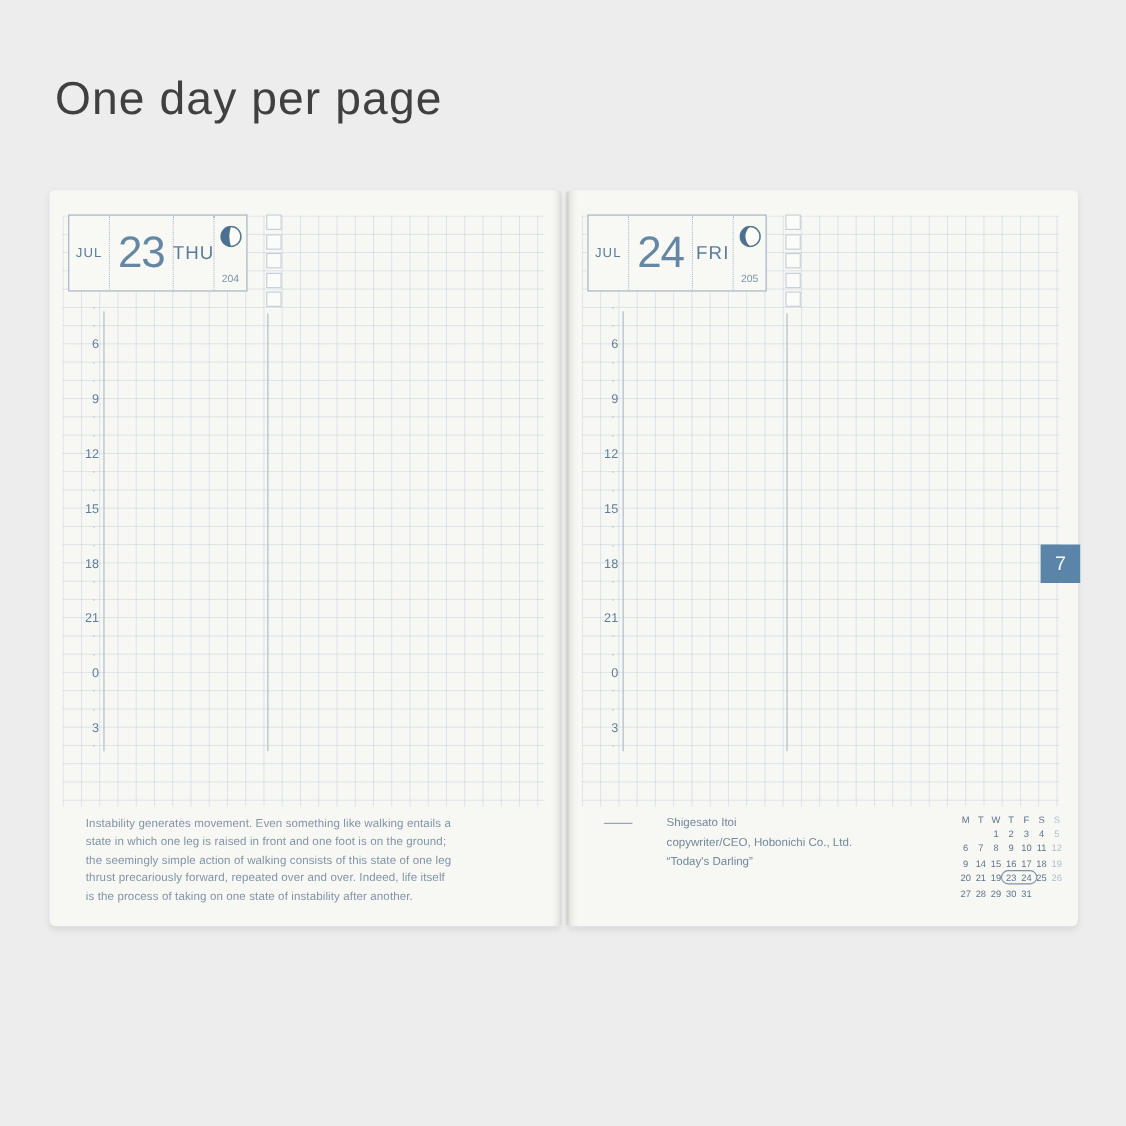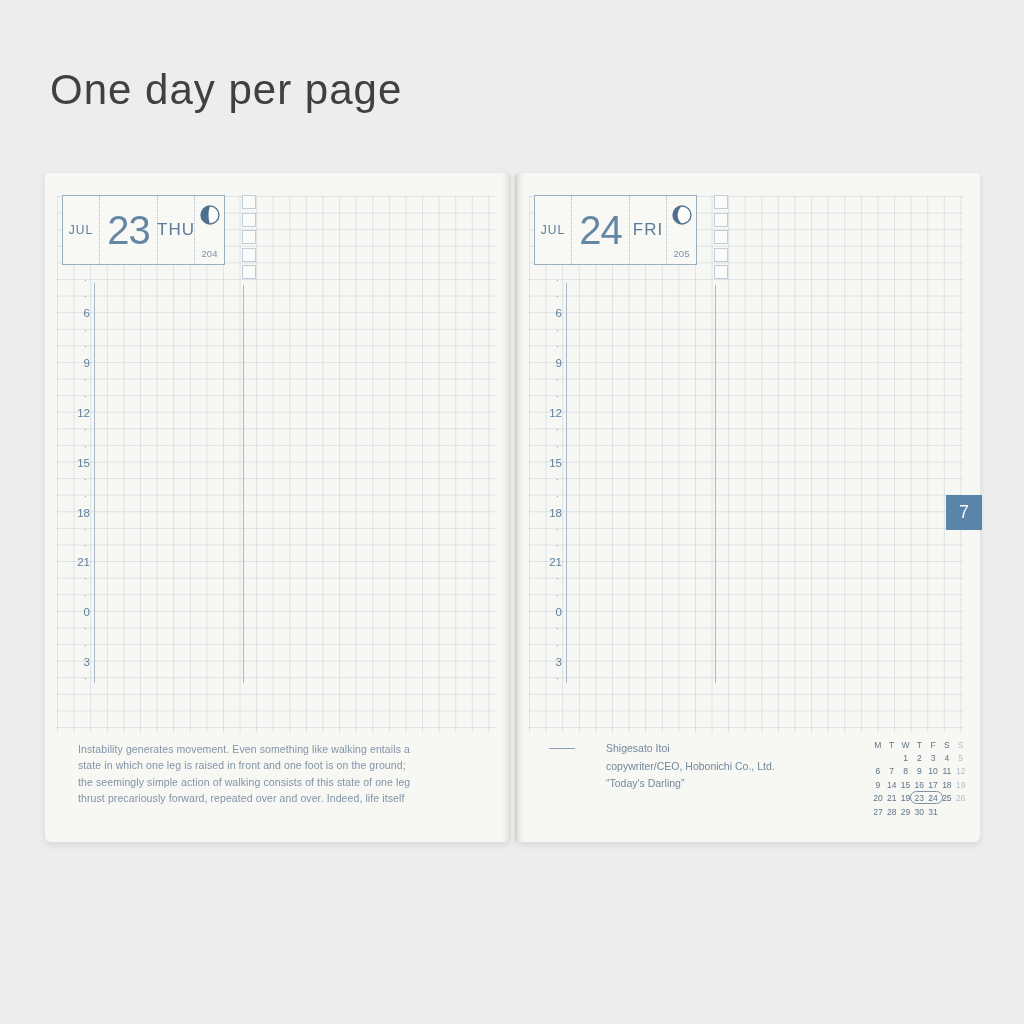--- a/index.html
+++ b/index.html
@@ -147,20 +147,21 @@
       <div class="slot dot">·</div>
     </div>
   <div class="vline v1"></div>
   <div class="vline v2"></div>
 
   <div class="quote">
       <div>Instability generates movement. Even something like walking entails a</div>
       <div>state in which one leg is raised in front and one foot is on the ground;</div>
       <div>the seemingly simple action of walking consists of this state of one leg</div>
       <div>thrust precariously forward, repeated over and over. Indeed, life itself</div>
+      <div>is the process of taking on one state of instability after another.</div>
     </div>
 </div>
 
 <div class="page right">
   <div class="grid"></div>
 
   <div class="day-header">
     <div class="cell c-month">JUL</div>
     <div class="cell c-day">24</div>
     <div class="cell c-wd">FRI</div>

